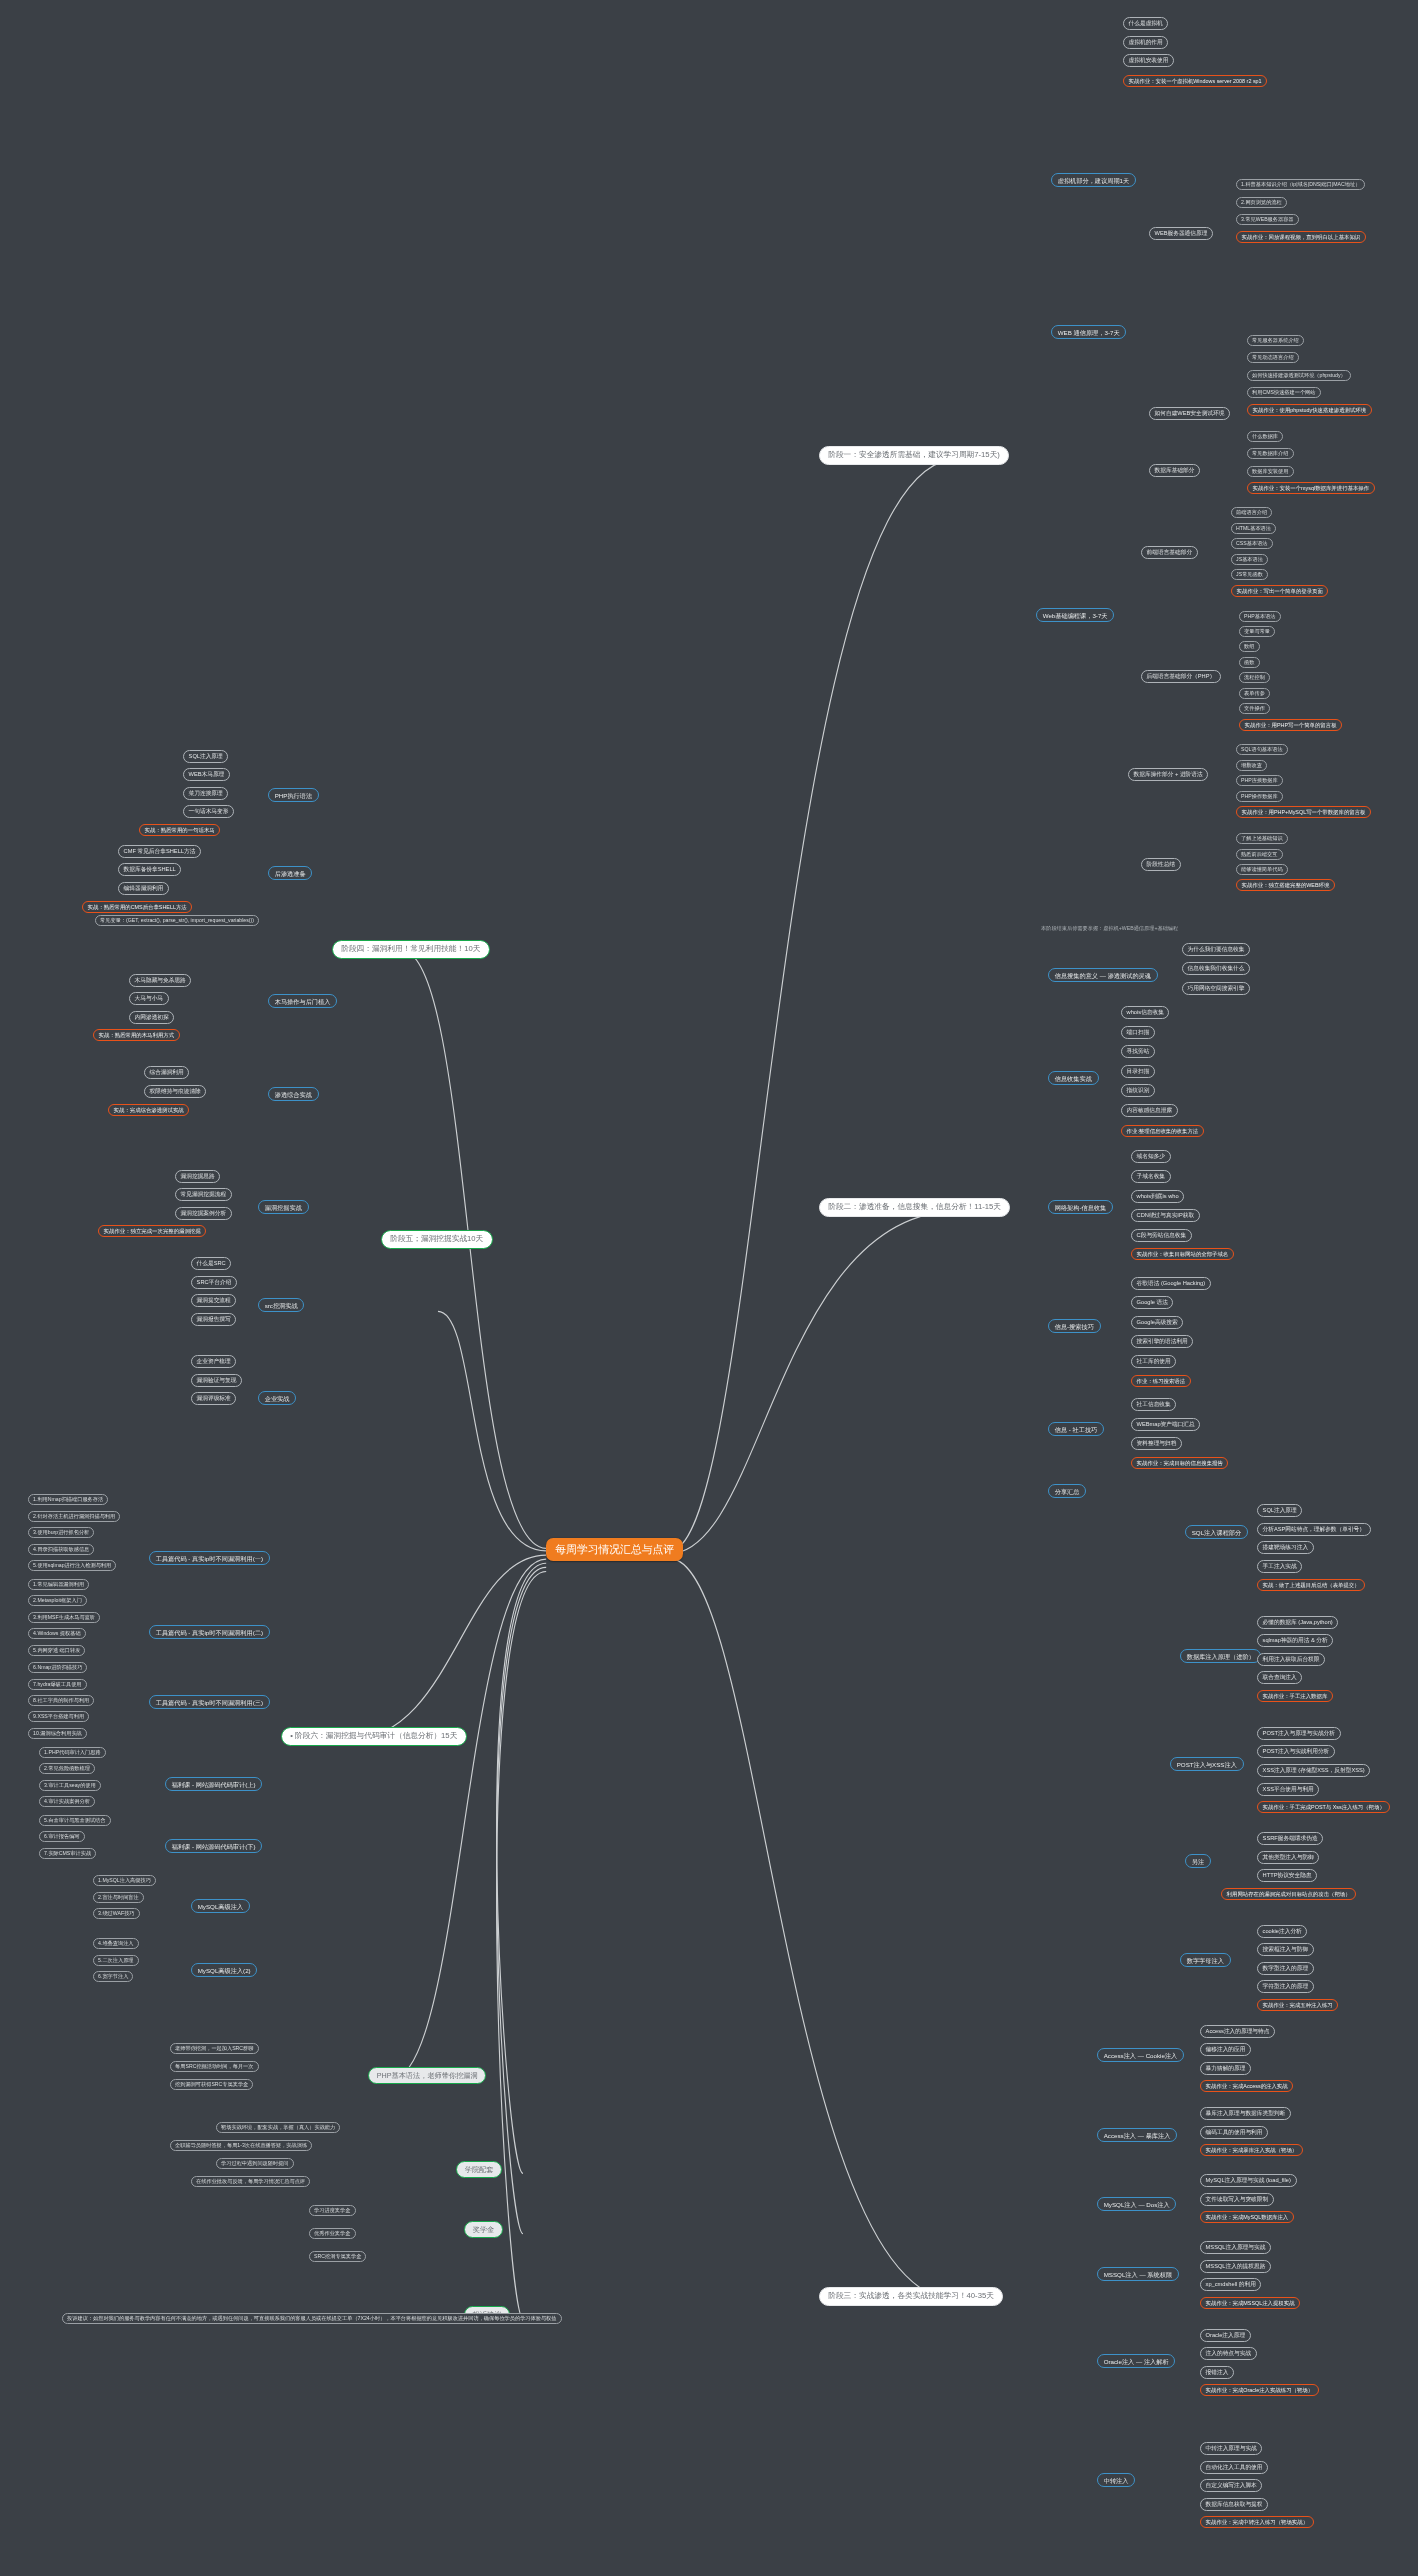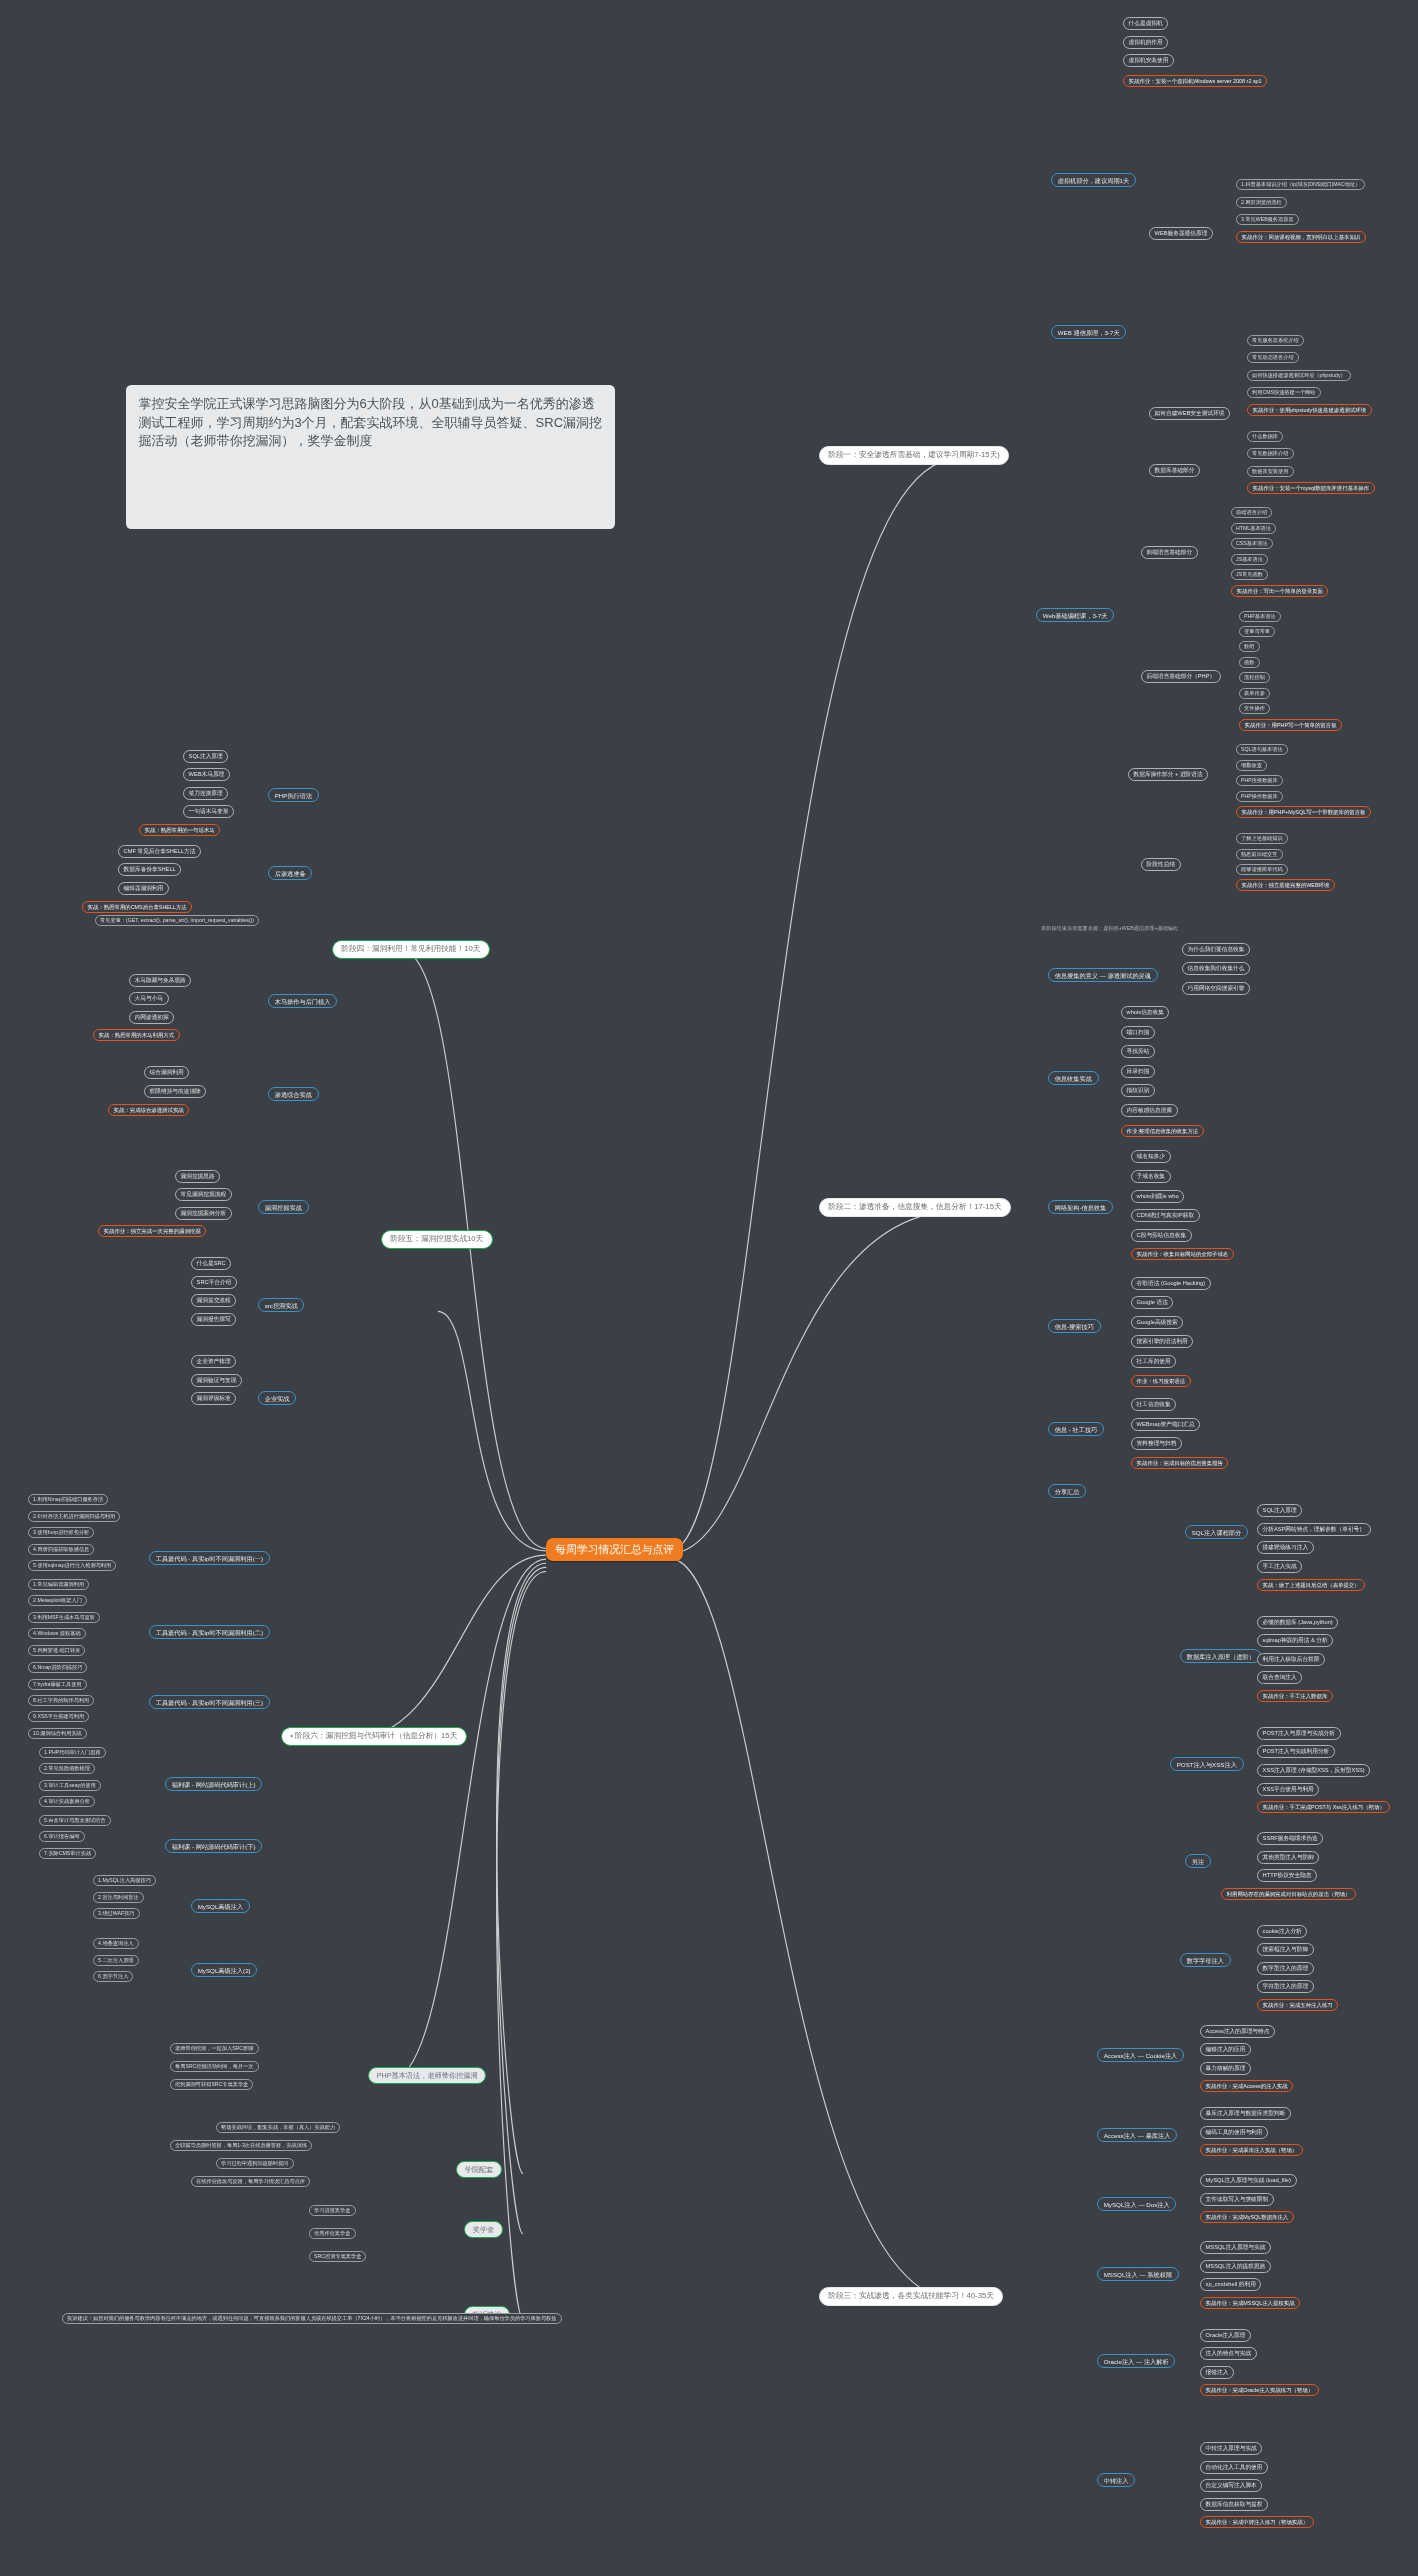--- a/index.html
+++ b/index.html
@@ -59,21 +59,20 @@
       <path d="M1060 3005 C900 3005 920 1845 780 1845"></path>
       <path d="M1060 3010 C900 3010 930 2545 850 2545"></path>
       <path d="M1060 3018 C900 3018 880 3375 680 3375"></path>
       <path d="M1060 3026 C900 3026 900 4035 760 4035"></path>
       <path d="M1060 3034 C900 3034 980 4218 1015 4218"></path>
       <path d="M1060 3042 C900 3042 980 4335 1015 4335"></path>
       <path d="M1060 3050 C900 3050 980 4500 1015 4500"></path>
     </g>
   </svg>
 
-  <div class="intro" style="left:126px;top:385px;width:489px;height:144px;">掌控安全学院正式课学习思路脑图分为6大阶段，从0基础到成为一名优秀的渗透测试工程师，学习周期约为3个月，配套实战环境、全职辅导员答疑、SRC漏洞挖掘活动（老师带你挖漏洞），奖学金制度</div>
 
   <div class="node root" style="left:546px;top:1538px;">每周学习情况汇总与点评</div>
 
   <div class="node stage" style="left:819px;top:446px;">阶段一：安全渗透所需基础，建议学习周期7-15天)</div>
 
   <div class="node l2" style="left:1051px;top:173px;">虚拟机部分，建议周期1天</div>
   <div class="node l3" style="left:1123px;top:17px;">什么是虚拟机</div>
   <div class="node l3" style="left:1123px;top:36px;">虚拟机的作用</div>
   <div class="node l3" style="left:1123px;top:54px;">虚拟机安装使用</div>
   <div class="node hw" style="left:1123px;top:75px;">实战作业：安装一个虚拟机Windows server 2008 r2 sp1</div>
@@ -126,21 +125,21 @@
   <div class="node hw" style="left:1236px;top:806px;">实战作业：用PHP+MySQL写一个带数据库的留言板</div>
 
   <div class="node l3" style="left:1141px;top:858px;">阶段性总结</div>
   <div class="node l4" style="left:1236px;top:833px;">了解上述基础知识</div>
   <div class="node l4" style="left:1236px;top:849px;">熟悉前后端交互</div>
   <div class="node l4" style="left:1236px;top:864px;">能够读懂简单代码</div>
   <div class="node hw" style="left:1236px;top:879px;">实战作业：独立搭建完整的WEB环境</div>
 
   <div style="position:absolute;left:1041px;top:925px;color:#aeb3b8;font-size:5.2px;">本阶段结束后你需要掌握：虚拟机+WEB通信原理+基础编程</div>
 
-  <div class="node stage" style="left:819px;top:1198px;">阶段二：渗透准备，信息搜集，信息分析！17-15天</div>
+  <div class="node stage" style="left:819px;top:1198px;">阶段二：渗透准备，信息搜集，信息分析！11-15天</div>
 
   <div class="node l2" style="left:1048px;top:968px;">信息搜集的意义 — 渗透测试的灵魂</div>
   <div class="node l3" style="left:1182px;top:943px;">为什么我们要信息收集</div>
   <div class="node l3" style="left:1182px;top:962px;">信息收集我们收集什么</div>
   <div class="node l3" style="left:1182px;top:982px;">巧用网络空间搜索引擎</div>
 
   <div class="node l2" style="left:1048px;top:1071px;">信息收集实战</div>
   <div class="node l3" style="left:1121px;top:1006px;">whois信息收集</div>
   <div class="node l3" style="left:1121px;top:1026px;">端口扫描</div>
   <div class="node l3" style="left:1121px;top:1045px;">寻找旁站</div>

